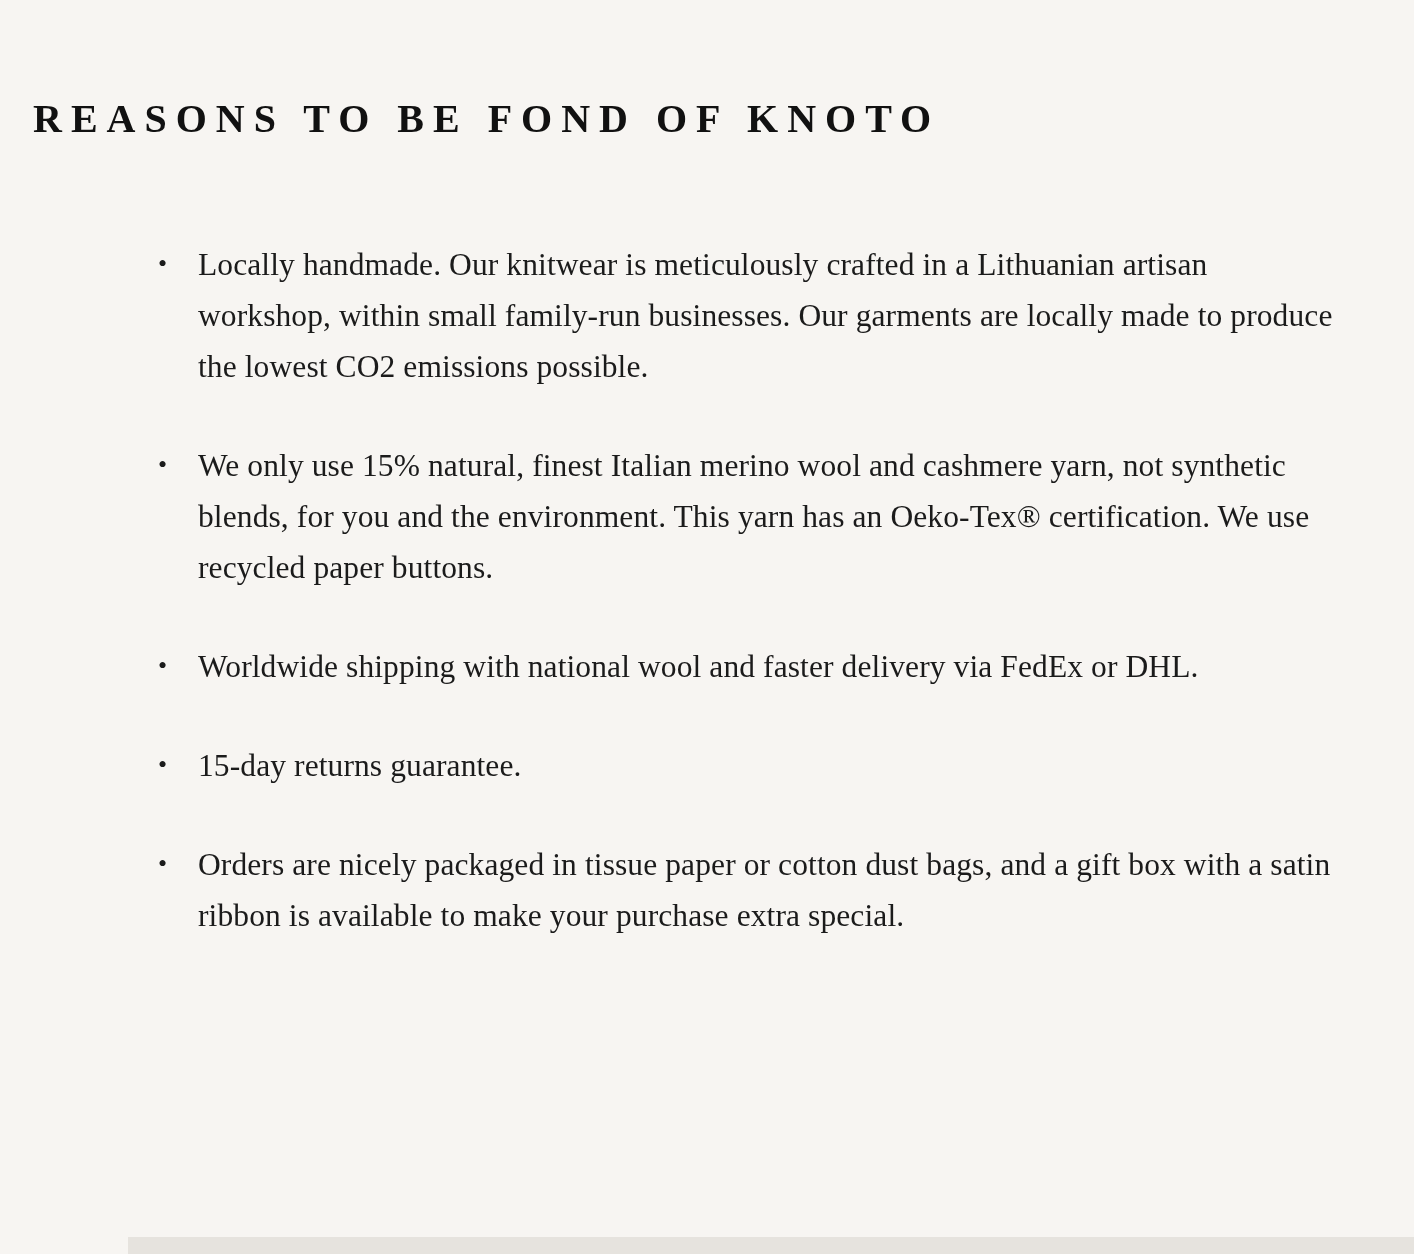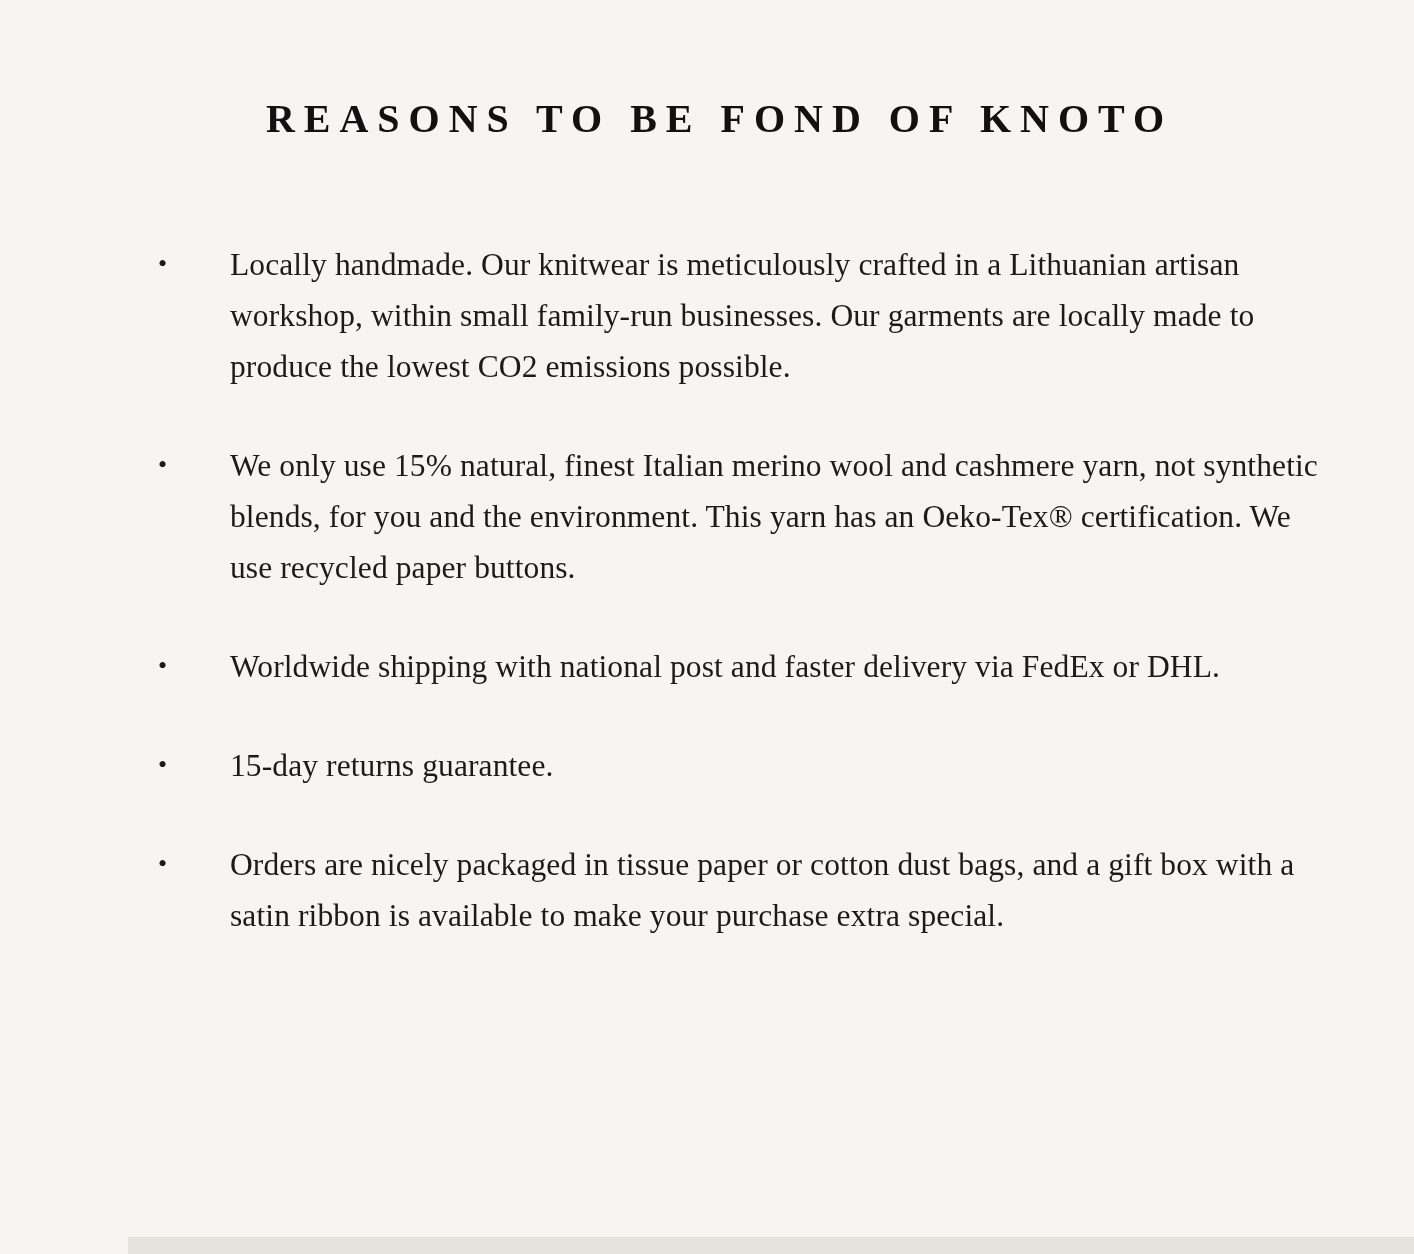--- a/index.html
+++ b/index.html
@@ -20,21 +20,21 @@
     height: 1254px;
     box-sizing: border-box;
     position: relative;
     background: #f7f5f2;
   }
   .heading {
     font-family: "Liberation Serif", serif;
     font-size: 40px;
     font-weight: bold;
     letter-spacing: 9px;
-    text-align: center;
+    text-align: left;
     color: #111111;
     padding-top: 70px;
     padding-left: 33px;
     padding-right: 8px;
     line-height: 1.1;
     white-space: nowrap;
   }
   .reasons-list {
     list-style: none;
     margin: 0;
@@ -59,21 +59,20 @@
   .bullet {
     position: absolute;
     left: 10px;
     top: 0;
     font-size: 26px;
     line-height: 1.92;
     color: #1b1b1b;
   }
   .item-text {
     display: block;
-    margin-left: 32px;
   }
   .footer-bar {
     position: absolute;
     left: 128px;
     right: 0;
     bottom: 0;
     height: 44px;
     background: #e6e3de;
   }
 </style>
@@ -88,21 +87,21 @@
     <li>
       <span class="bullet">•</span>
       <span class="item-text">Locally handmade. Our knitwear is meticulously crafted in a Lithuanian artisan workshop, within small family-run businesses. Our garments are locally made to produce the lowest CO2 emissions possible.</span>
     </li>
     <li>
       <span class="bullet">•</span>
       <span class="item-text">We only use 15% natural, finest Italian merino wool and cashmere yarn, not synthetic blends, for you and the environment. This yarn has an Oeko-Tex® certification. We use recycled paper buttons.</span>
     </li>
     <li>
       <span class="bullet">•</span>
-      <span class="item-text">Worldwide shipping with national post and faster delivery via FedEx or DHL.</span>
+      <span class="item-text">Worldwide shipping with national wool and faster delivery via FedEx or DHL.</span>
     </li>
     <li>
       <span class="bullet">•</span>
       <span class="item-text">15-day returns guarantee.</span>
     </li>
     <li>
       <span class="bullet">•</span>
       <span class="item-text">Orders are nicely packaged in tissue paper or cotton dust bags, and a gift box with a satin ribbon is available to make your purchase extra special.</span>
     </li>
   </ul>

